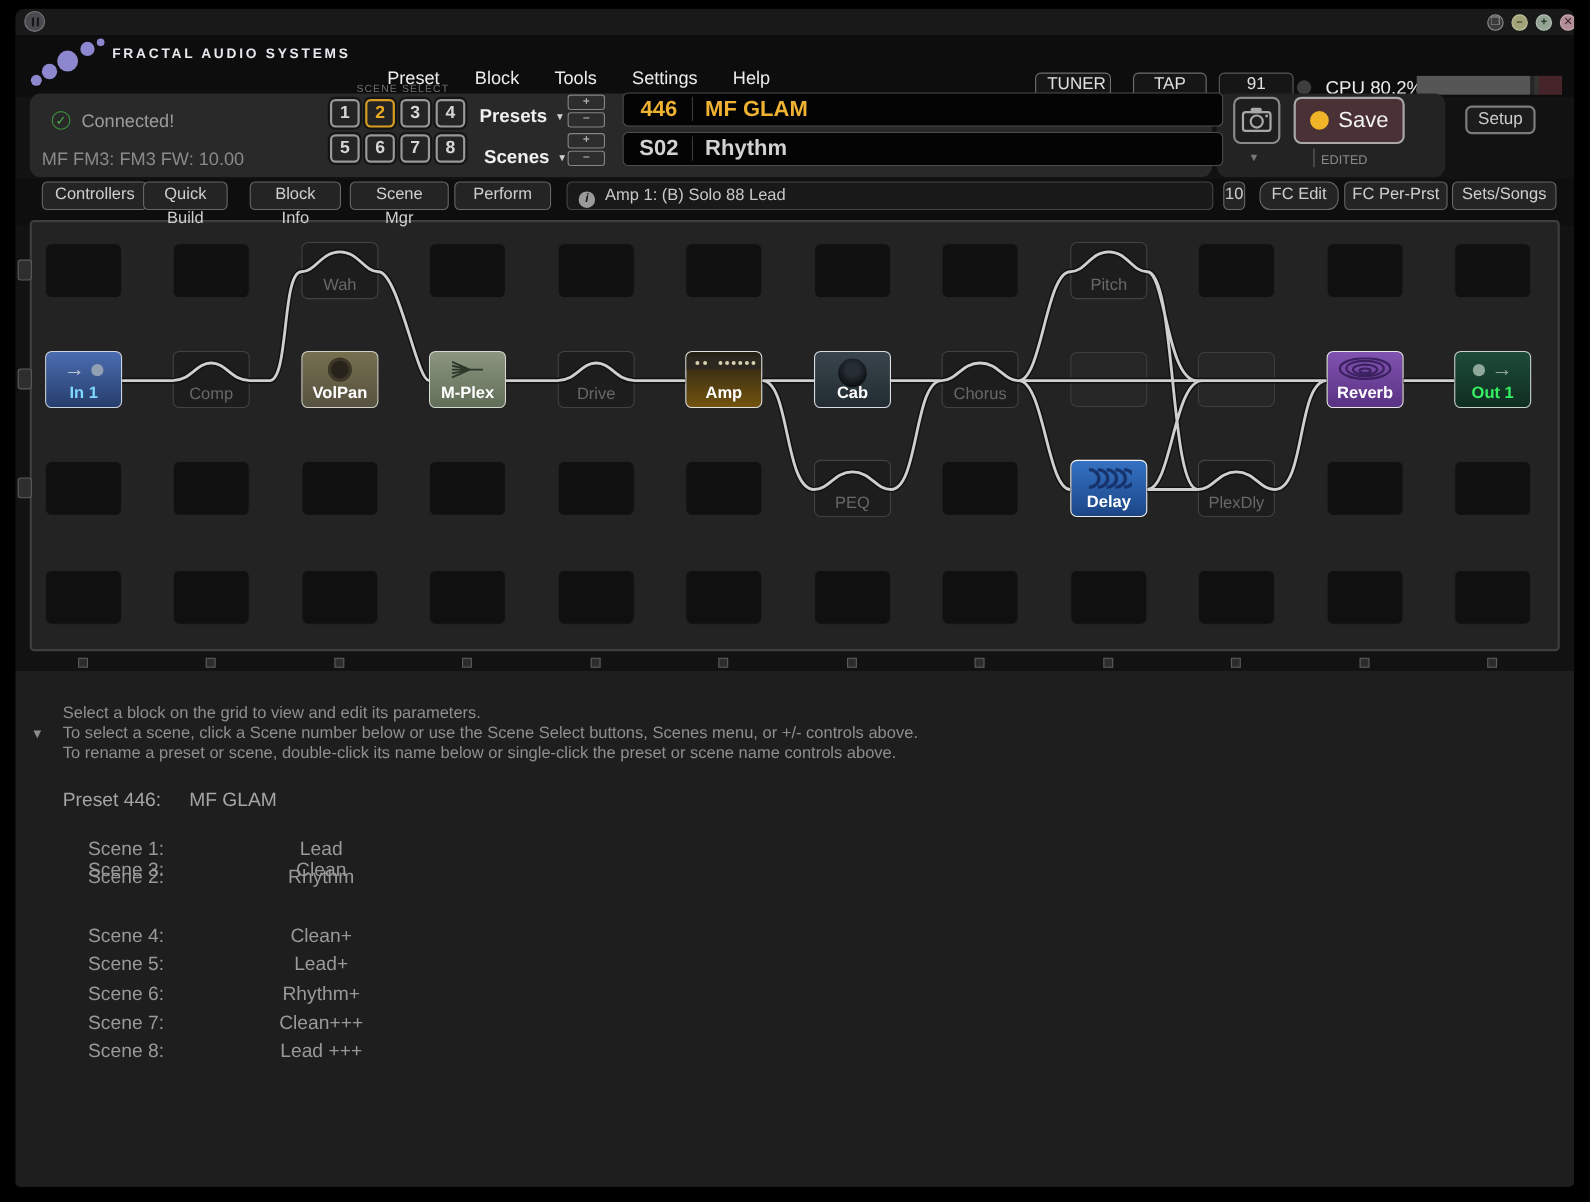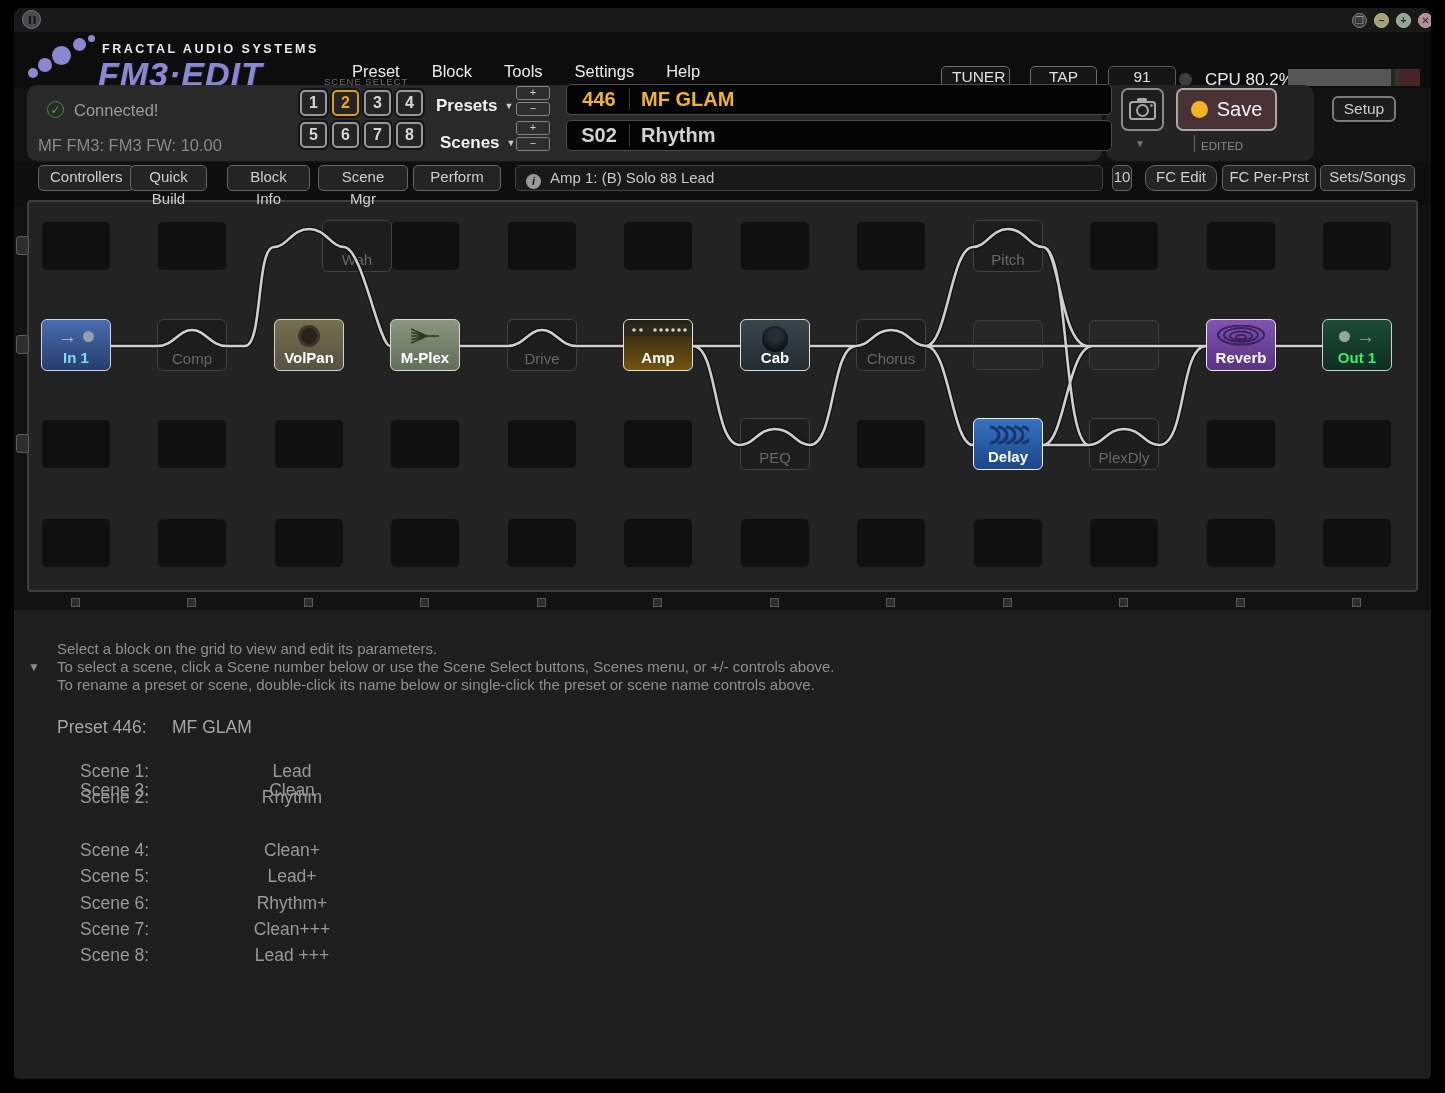--- a/index.html
+++ b/index.html
@@ -112,21 +112,20 @@
       </div>
   </div>
 
   <div id="header">
     <span class="logo-dot" style="left:14px;top:36px;width:10px;height:10px;"></span>
     <span class="logo-dot" style="left:24px;top:26px;width:14px;height:14px;"></span>
     <span class="logo-dot" style="left:38px;top:14px;width:19px;height:19px;"></span>
     <span class="logo-dot" style="left:59px;top:6px;width:13px;height:13px;"></span>
     <span class="logo-dot" style="left:74px;top:3px;width:7px;height:7px;"></span>
     <div id="brand-small">FRACTAL AUDIO SYSTEMS</div>
-    <div id="brand-big">FM3·EDIT</div>
     <div id="menu">
         <span class="menu-item">Preset</span>
         <span class="menu-item">Block</span>
         <span class="menu-item">Tools</span>
         <span class="menu-item">Settings</span>
         <span class="menu-item">Help</span>
       </div>
     <div class="hdr-btn" id="tuner-btn" style="left:927px;top:34px;width:69px;">TUNER</div>
     <div class="hdr-btn" id="tap-btn" style="left:1016px;top:34px;width:67px;">TAP</div>
     <div class="hdr-btn" id="bpm-box" style="left:1094px;top:34px;width:68px;border-color:#5a5a5a;">91 BPM</div>
@@ -217,21 +216,21 @@
       <div class="slot" style="left: 260px; top: 510px;"></div>
       <div class="slot" style="left: 376px; top: 510px;"></div>
       <div class="slot" style="left: 493px; top: 510px;"></div>
       <div class="slot" style="left: 609px; top: 510px;"></div>
       <div class="slot" style="left: 726px; top: 510px;"></div>
       <div class="slot" style="left: 842px; top: 510px;"></div>
       <div class="slot" style="left: 959px; top: 510px;"></div>
       <div class="slot" style="left: 1075px; top: 510px;"></div>
       <div class="slot" style="left: 1192px; top: 510px;"></div>
       <div class="slot" style="left: 1308px; top: 510px;"></div>
-      <div class="block dim" style="left: 260px; top: 212px; margin-left: 48px;">
+      <div class="block dim" style="left: 260px; top: 212px;">
         <span class="blabel">Wah</span>
       </div>
       <div class="block dim" style="left: 959px; top: 212px;">
         <span class="blabel">Pitch</span>
       </div>
       <div class="block" style="left: 27px; top: 311px; background: linear-gradient(rgb(74, 108, 176), rgb(38, 62, 108)); border: 1.5px solid rgb(204, 212, 224);">
         <span class="bicon">
           <span class="io-arrow">→</span>
           <span class="io-dot"></span>
         </span>

